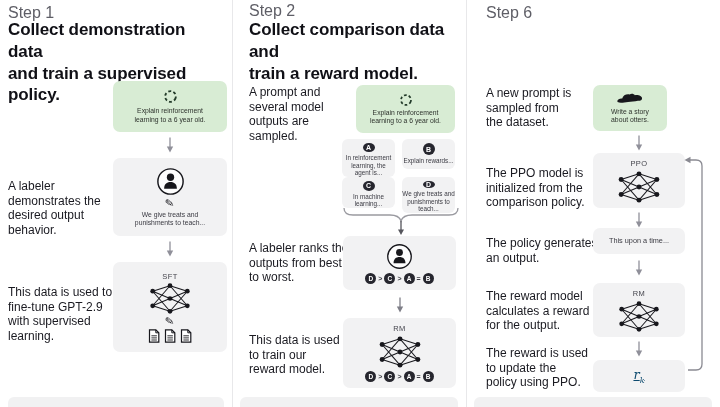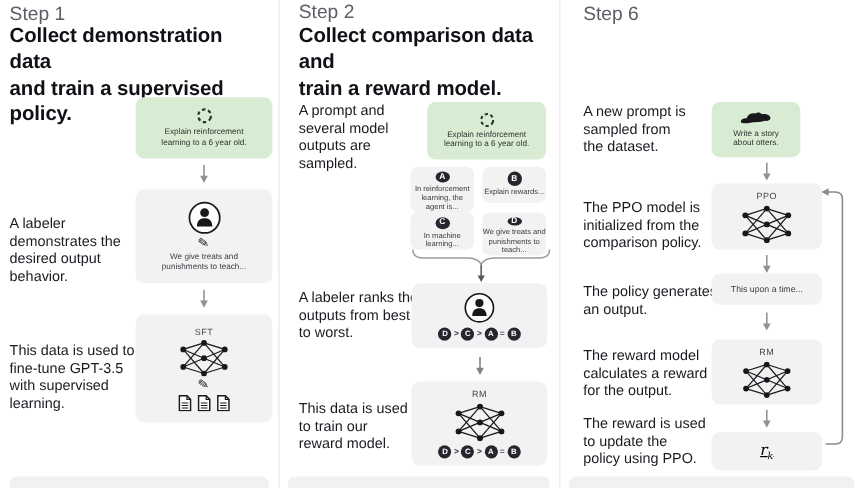--- a/index.html
+++ b/index.html
@@ -24,21 +24,21 @@
   .rank { display:flex; align-items:center; justify-content:center; gap:2px; }
   .rk-c { width:11px; height:11px; border-radius:50%; background:#26262e; color:#fff;
           font-size:6.5px; font-weight:bold; display:flex; align-items:center; justify-content:center; }
   .rk-s { font-size:7px; font-weight:bold; color:#3c3c44; }
   .out-card { position:absolute; border-radius:6px; background:#f2f2f3; display:flex;
               flex-direction:column; align-items:center; padding-top:4px; gap:2px; }
   .badge { width:12px; height:12px; border-radius:50%; background:#26262e; color:#fff;
            font-size:7px; font-weight:bold; display:flex; align-items:center; justify-content:center; }
   .out-text { font-size:6.3px; color:#3a3a42; text-align:center; line-height:1.2; white-space:pre-line; }
   .strip { position:absolute; top:397px; height:10px; background:#f1f1f2; border-radius:6px 6px 0 0; }
-  .rk-var { font-family:"DejaVu Serif", serif; font-style:italic; font-size:13px; color:#000000;text-decoration:underline; }
+  .rk-var { font-family:"DejaVu Serif", serif; font-style:italic; font-size:13px; color:#0c4a6e;text-decoration:underline; }
   .rk-var sub { font-size:8px; }
   svg.icon { display:block; }
 </style>
 </head>
 <body>
 
 <div class="stage">
 
   <svg width="0" height="0" style="position:absolute" aria-hidden="true">
     <defs>
@@ -102,21 +102,21 @@
   <div class="col" style="left:0;width:232px">
     <div class="step" style="left:8px;top:4px">Step 1</div>
     <div class="title" style="left:8px;top:19px;width:210px">Collect demonstration data
 and train a supervised policy.</div>
 
     <div class="desc" style="left:8px;top:179px;width:130px">A labeler
 demonstrates the
 desired output
 behavior.</div>
     <div class="desc" style="left:8px;top:285px;width:130px">This data is used to
-fine-tune GPT-3.5
+fine-tune GPT-2.9
 with supervised
 learning.</div>
 
     <div class="card green" style="left:113px;top:81px;width:114px;height:51px;gap:3px">
       <svg class="icon" width="15" height="15">
           <use href="#sym-sample"></use>
         </svg>
       <div class="card-text">Explain reinforcement
 learning to a 6 year old.</div>
     </div>

